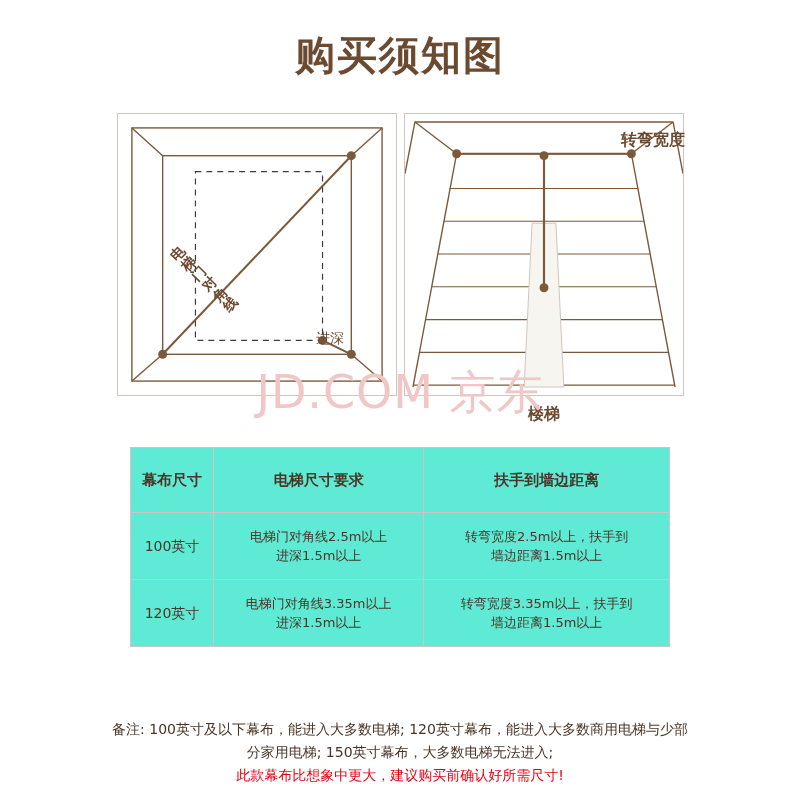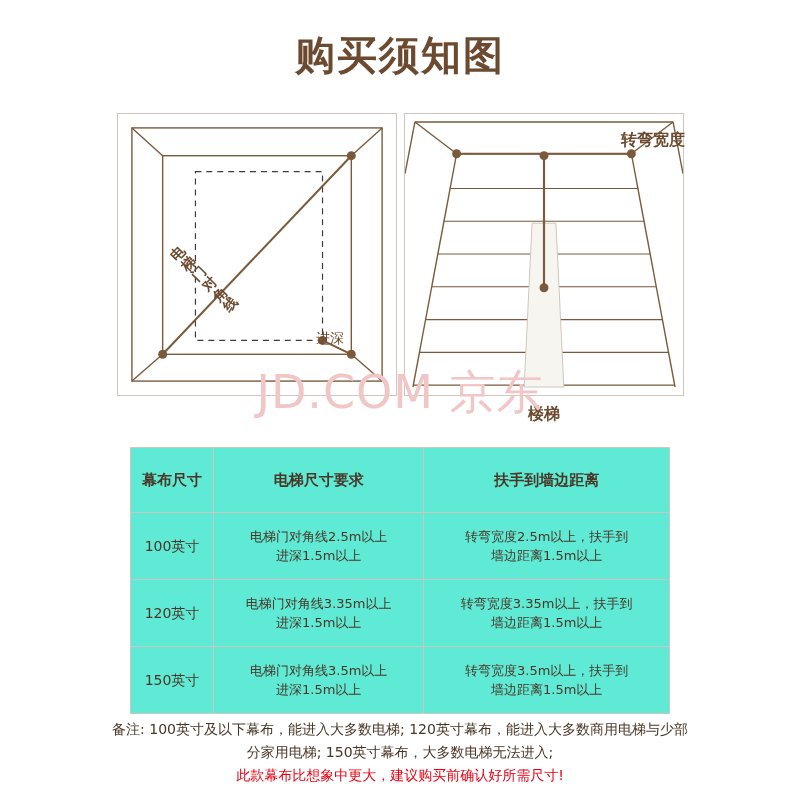--- a/index.html
+++ b/index.html
@@ -200,31 +200,20 @@
         <td class="size">120英寸</td>
         <td>
           <span class="cellline">电梯门对角线3.35m以上</span>
           <span class="cellline">进深1.5m以上</span>
         </td>
         <td>
           <span class="cellline">转弯宽度3.35m以上，扶手到</span>
           <span class="cellline">墙边距离1.5m以上</span>
         </td>
       </tr>
-      <tr>
-        <td class="size">150英寸</td>
-        <td>
-          <span class="cellline">电梯门对角线3.5m以上</span>
-          <span class="cellline">进深1.5m以上</span>
-        </td>
-        <td>
-          <span class="cellline">转弯宽度3.5m以上，扶手到</span>
-          <span class="cellline">墙边距离1.5m以上</span>
-        </td>
-      </tr>
     </tbody>
   </table>
 
   <div class="notes">
     <div>备注: 100英寸及以下幕布，能进入大多数电梯; 120英寸幕布，能进入大多数商用电梯与少部</div>
     <div>分家用电梯; 150英寸幕布，大多数电梯无法进入;</div>
     <div class="warn">此款幕布比想象中更大，建议购买前确认好所需尺寸!</div>
   </div>
 
 </div>

